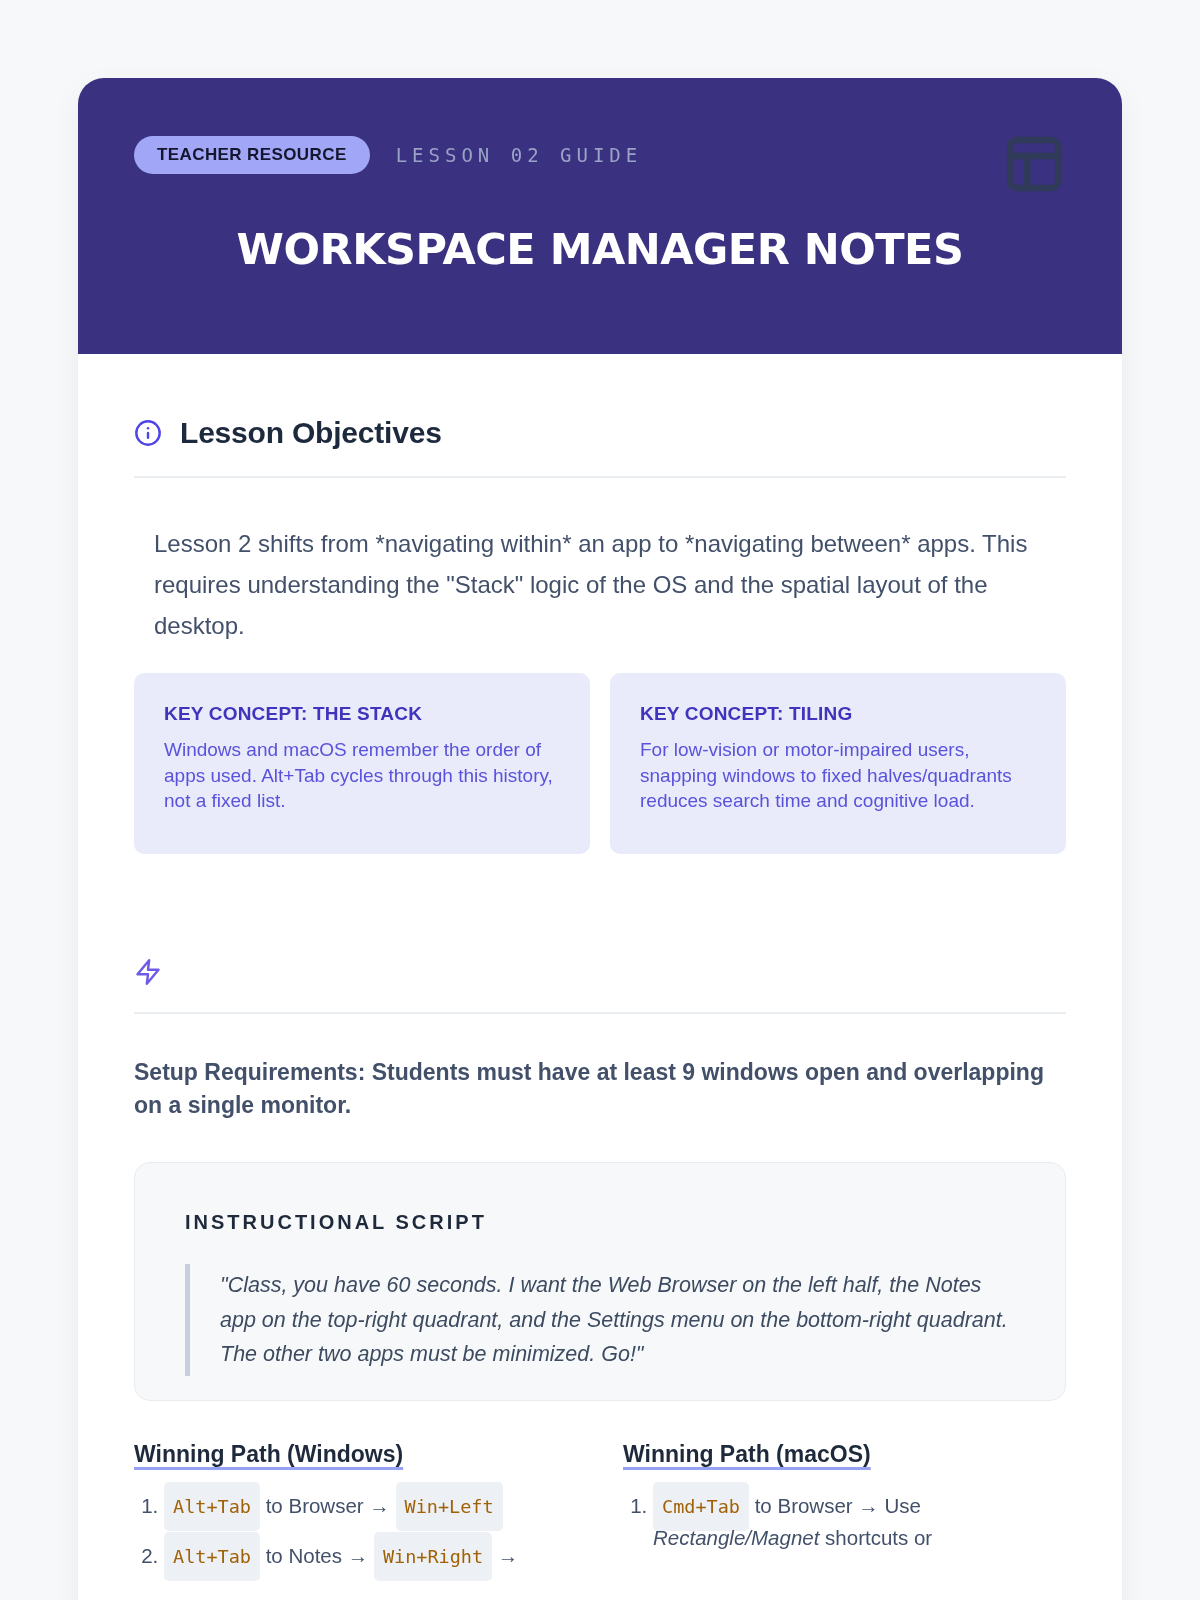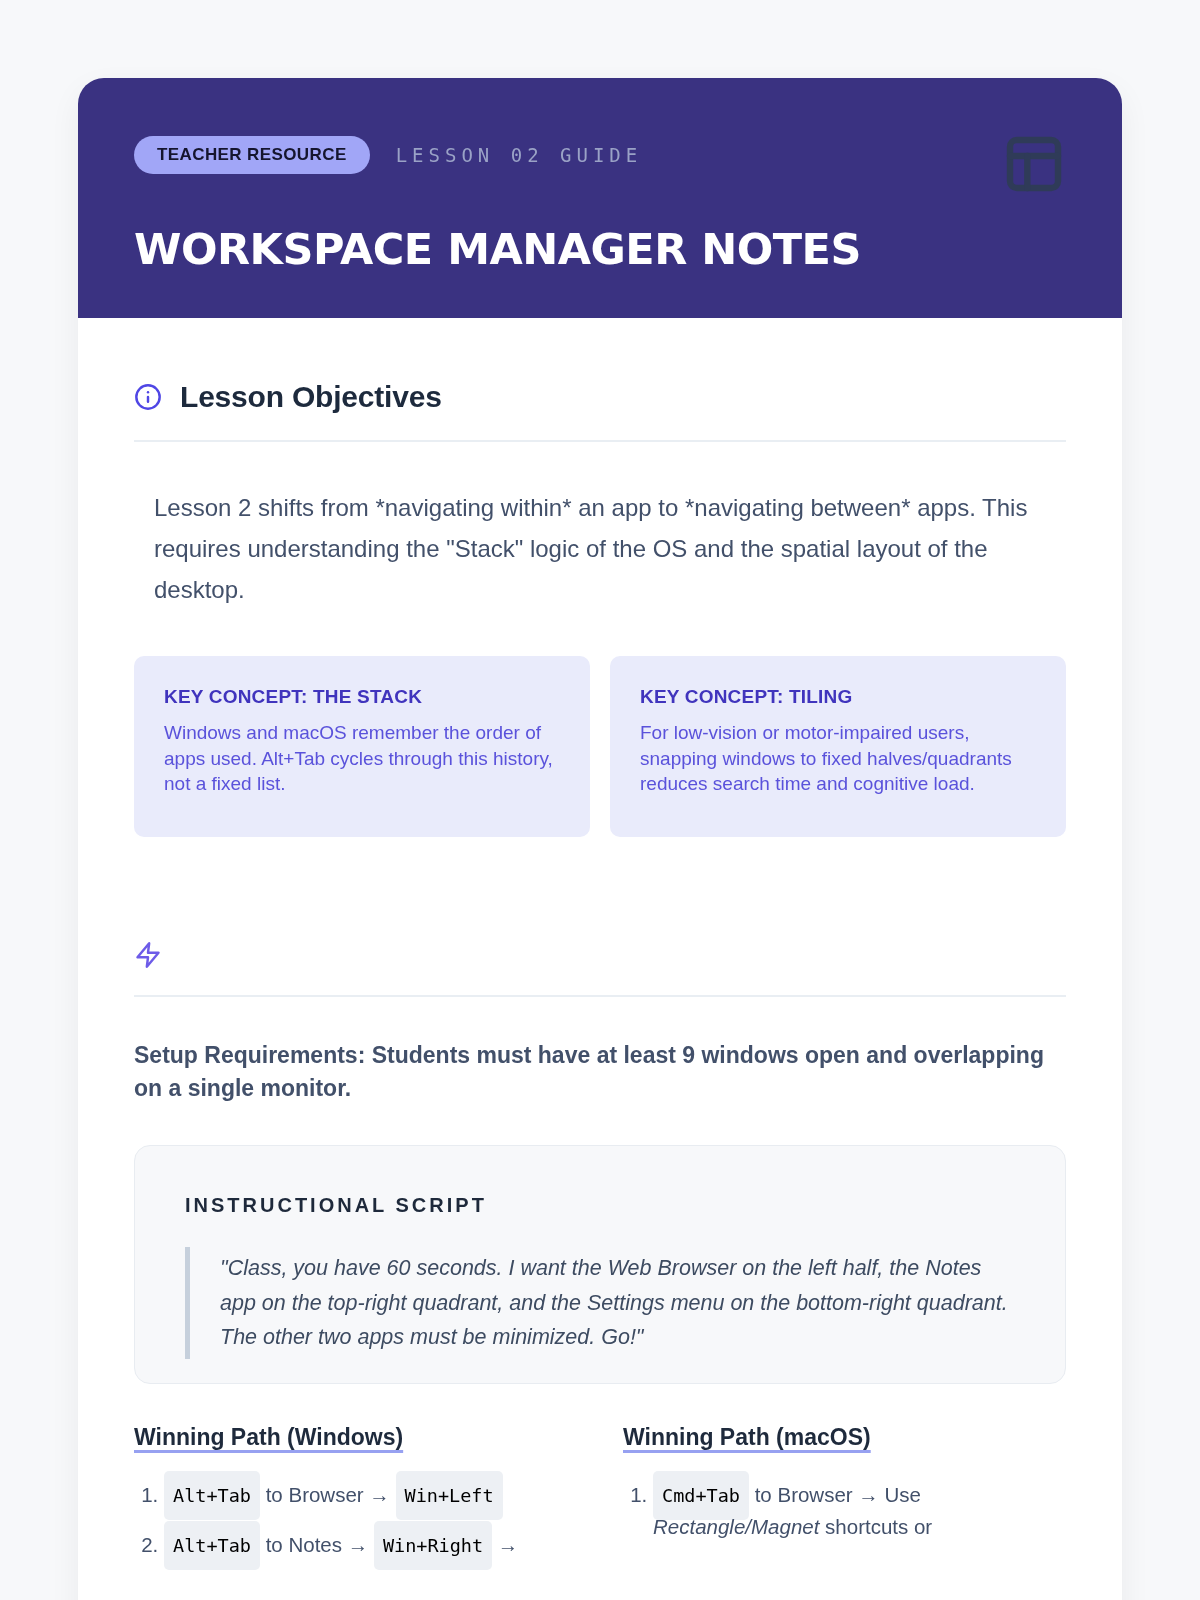--- a/index.html
+++ b/index.html
@@ -14,21 +14,22 @@
     width: 1044px;
     margin: 78px auto 0;
     background: #ffffff;
     border-radius: 26px;
     box-shadow: 0 12px 32px rgba(15,23,42,0.06);
     overflow: hidden;
   }
   
   .doc-header {
     background: #3a3281;
-    padding: 54px 56px 44px;
+    padding: 54px 56px 80px;
+    text-align: center;
   }
   .header-top {
     display: flex;
     justify-content: space-between;
     align-items: flex-start;
   }
   .badge-row { display: flex; align-items: center; gap: 26px; margin-top: 4px; }
   .badge {
     background: #a1a6f7;
     color: #15152e;
@@ -78,21 +79,21 @@
     margin-top: 26px;
   }
   .intro {
     margin-top: 46px;
     font-size: 24px;
     line-height: 1.7;
     color: #42506a;
     margin-left: 20px;
   }
   .concept-grid {
-    margin-top: 46px;
+    margin-top: 27px;
     display: grid;
     grid-template-columns: 1fr 1fr;
     gap: 20px;
   }
   .concept-card {
     background: #e9ebfb;
     border-radius: 10px;
     padding: 30px 30px 40px;
   }
   .concept-title {
@@ -144,34 +145,34 @@
     gap: 46px;
   }
   .path-title {
     font-size: 23px;
     font-weight: 800;
     color: #1e2a3c;
     text-decoration: underline;
     text-decoration-color: #97a1f1;
     text-decoration-thickness: 2.5px;
     text-underline-offset: 5px;
-    margin-bottom: 28px;
+    margin-bottom: 22px;
   }
   .path-col ol {
     padding-left: 30px;
     font-size: 20.5px;
     color: #42506a;
   }
   .path-col li { margin-bottom: 18px; line-height: 1.6; }
   .path-col li::marker { color: #42506a; }
   .seg-code {
     font-family: "DejaVu Sans Mono", monospace;
     font-size: 18.5px;
     background: #edf0f4;
-    color: #000000;
+    color: #a16207;
     padding: 14px 9px;
     border-radius: 5px;
     white-space: nowrap;
   }
   .seg-em { font-style: italic; }
 </style>
 </head>
 <body>
 
 <div class="page">

